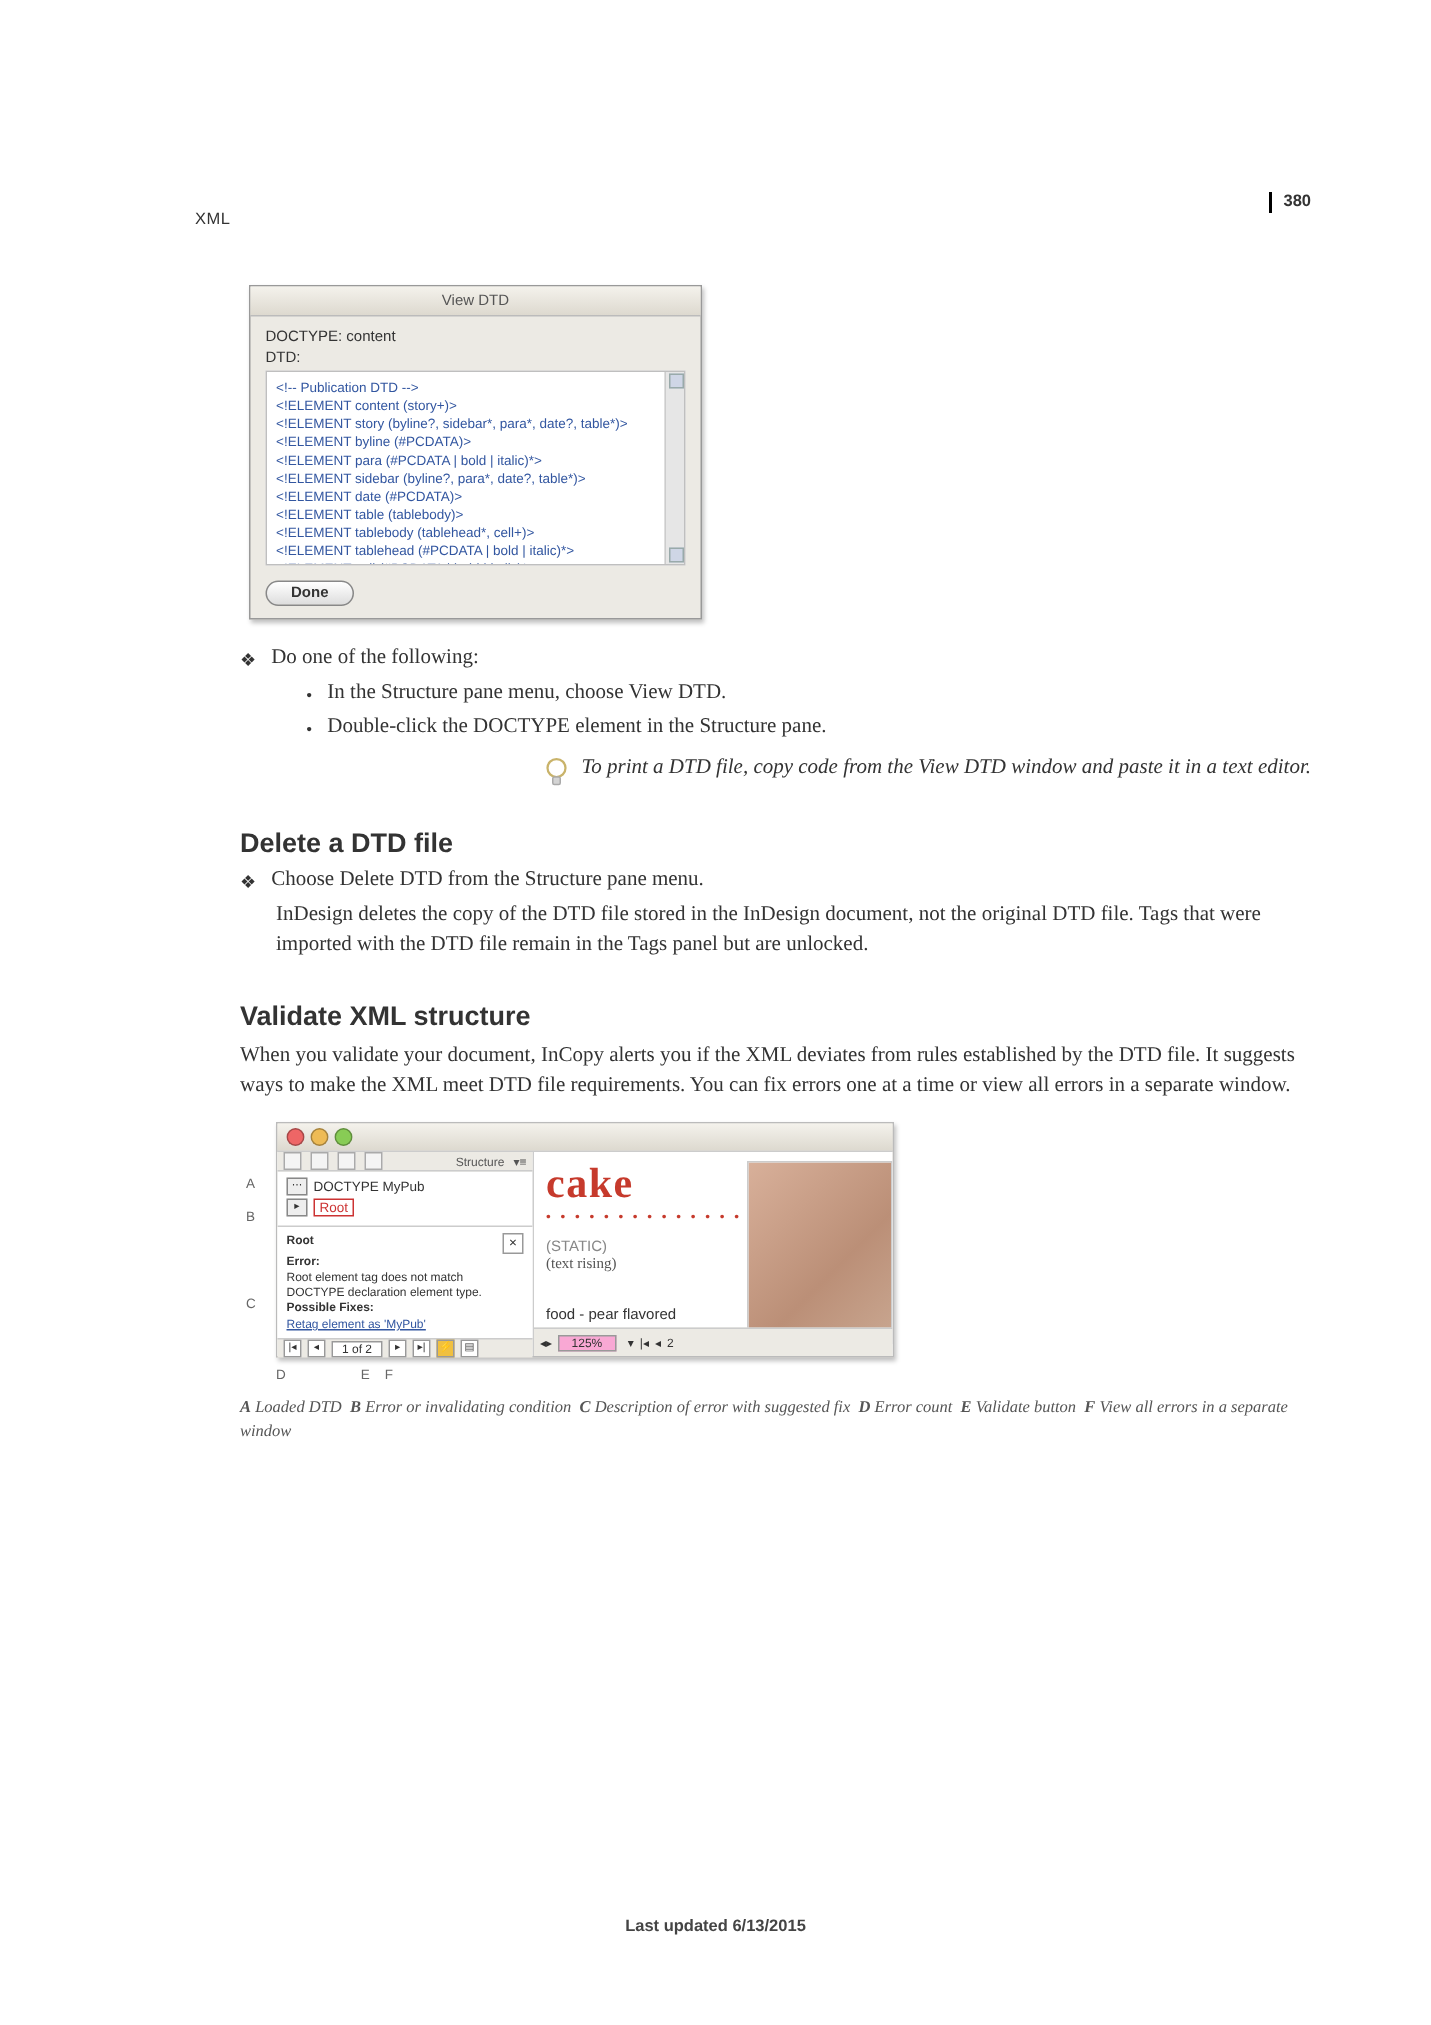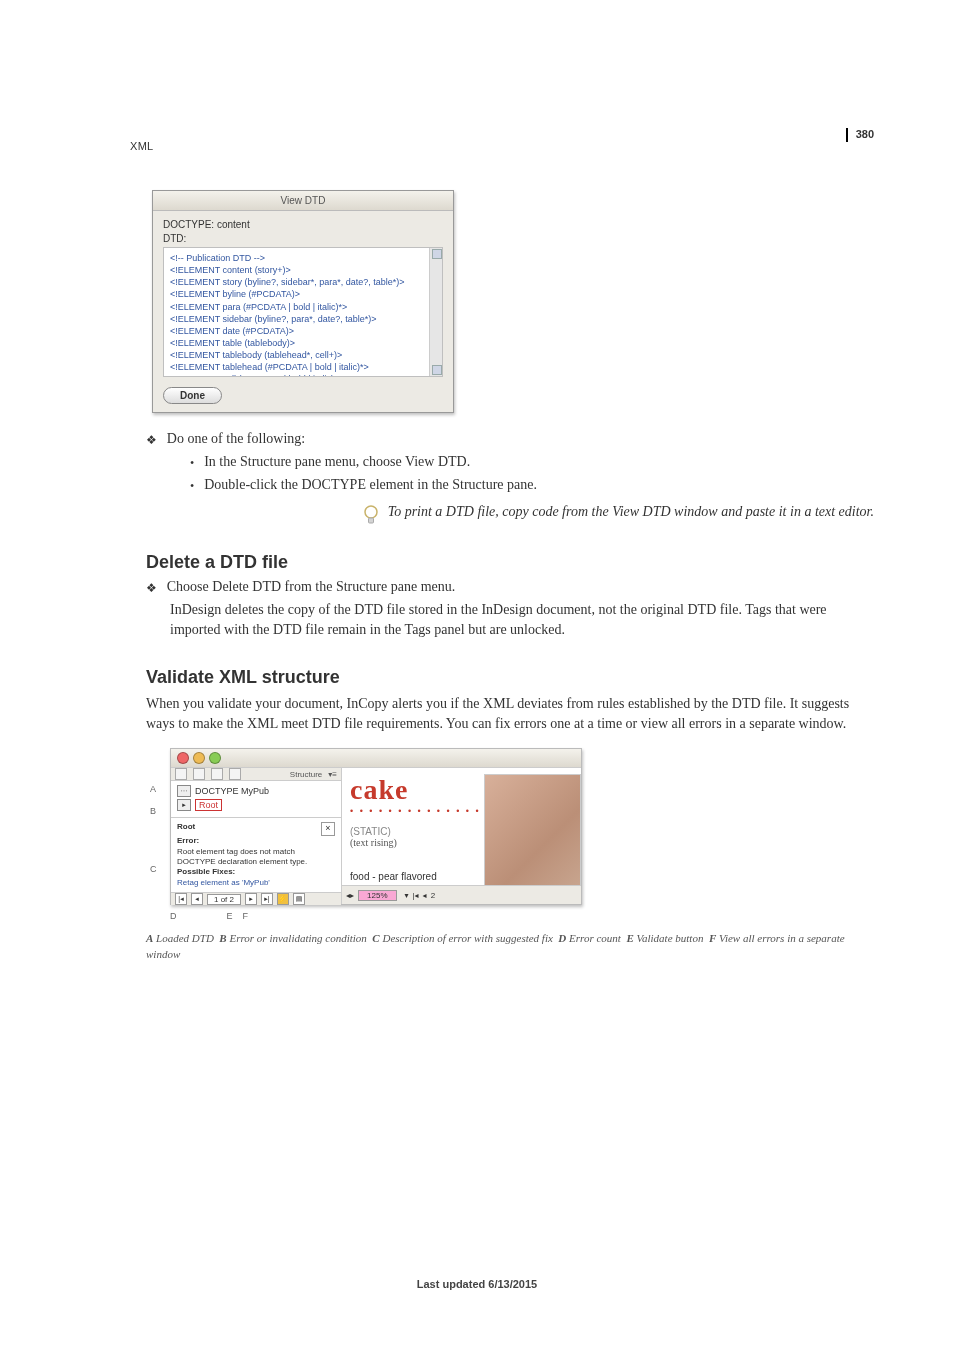--- a/index.html
+++ b/index.html
@@ -32,21 +32,21 @@
     right: 80px;
     font-family: "Myriad Pro", Arial, sans-serif;
     font-weight: bold;
     font-size: 11px;
     border-left: 2px solid #000;
     padding-left: 8px;
     padding-bottom: 2px;
   }
   .content {
     margin-top: 70px;
-    margin-left: 16px;
+    margin-left: 30px;
   }
   
   .dtd-window {
     width: 300px;
     border: 1px solid #999;
     background: #eceae4;
     font-family: Arial, sans-serif;
     font-size: 10px;
     box-shadow: 1px 2px 3px rgba(0,0,0,0.25);
     margin-bottom: 18px;
@@ -183,21 +183,21 @@
   }
   .vf-tree { padding:4px 6px; font-size:9px; flex:0 0 auto; }
   .vf-tree-row { display:flex; align-items:center; gap:4px; margin-bottom:2px;}
   .node-box { width:12px; height:10px; border:1px solid #888; background:#eee; font-size:7px; text-align:center; line-height:10px;}
   .root-red { border:1px solid #c33; color:#c33; padding:0 3px; }
   .vf-errors {
     border-top:1px solid #ccc; background:#fff; padding:4px 6px; font-size:8px; flex:1;
     line-height:1.3;
   }
   .vf-errors .b { font-weight:bold; }
-  .vf-errors .link { color:#3256a0; }
+  .vf-errors .link { color:#3256a0; text-decoration:underline; }
   .vf-nav {
     height:18px; border-top:1px solid #ccc; background:#eceae4;
     display:flex; align-items:center; padding:0 4px; gap:4px; font-size:8px;
   }
   .vf-nav .arrow { width:10px; height:10px; border:1px solid #999; background:#fff; font-size:7px; text-align:center; line-height:10px;}
   .vf-nav .count { border:1px solid #999; background:#fff; padding:0 6px; }
   .vf-right {
     flex:1; background:#fff; position:relative; overflow:hidden;
   }
   .cake-logo {

